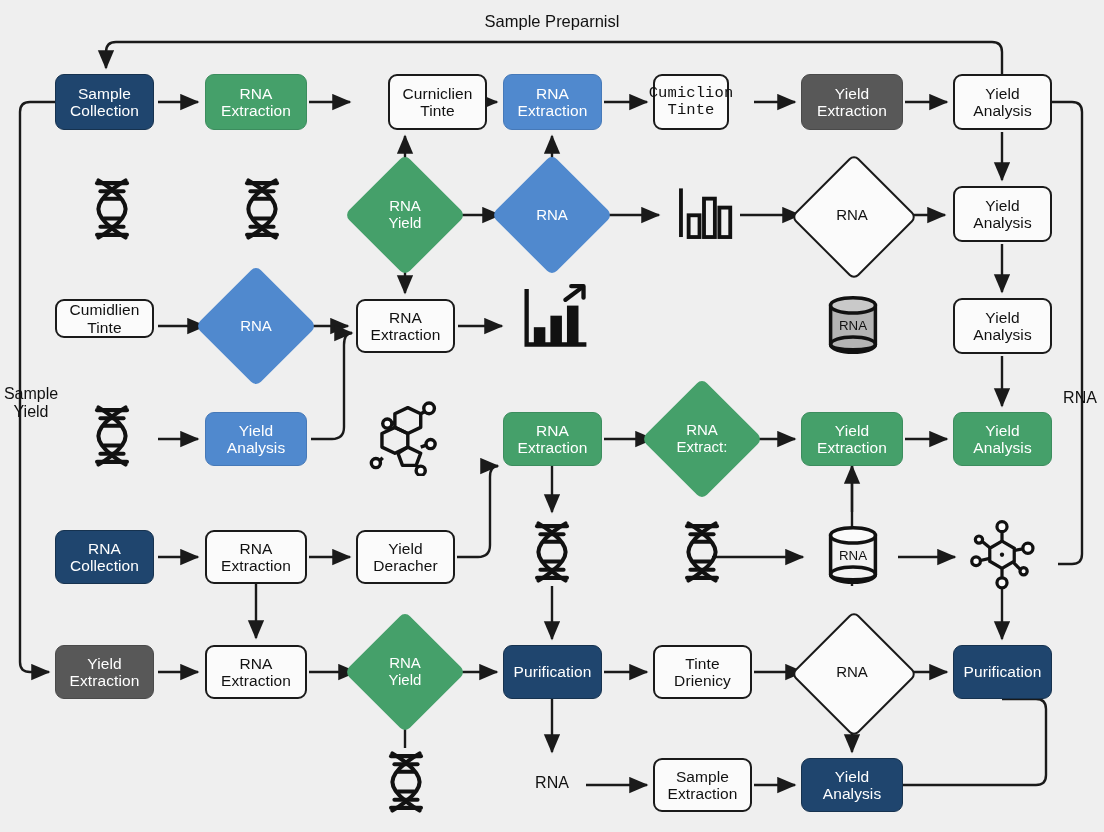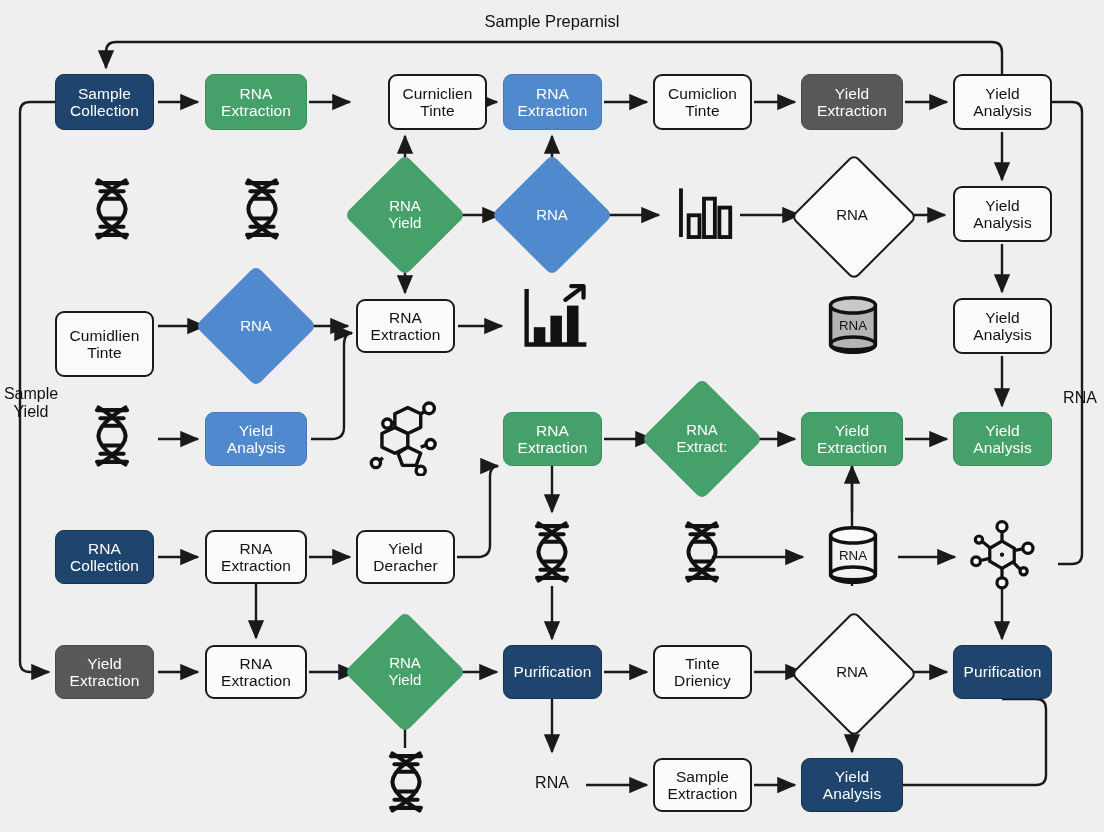--- a/index.html
+++ b/index.html
@@ -124,33 +124,33 @@
 
   <div id="nodes-layer">
       <div class="node n-navy" style="left: 55px; top: 74px; width: 99px; height: 56px;"><span>Sample
 Collection</span></div>
       <div class="node n-green" style="left: 205px; top: 74px; width: 102px; height: 56px;"><span>RNA
 Extraction</span></div>
       <div class="node n-white" style="left: 356px; top: 74px; width: 99px; height: 56px; margin-left: 32px;"><span>Curniclien
 Tinte</span></div>
       <div class="node n-blue" style="left: 503px; top: 74px; width: 99px; height: 56px;"><span>RNA
 Extraction</span></div>
-      <div class="node n-white" style="left: 653px; top: 74px; width: 99px; height: 56px;"><span>Cumiclion
+      <div class="node n-white" style="left: 653px; top: 74px; width: 76px; height: 56px; font-family: Liberation Mono, monospace;"><span>Cumiclion
 Tinte</span></div>
       <div class="node n-gray" style="left: 801px; top: 74px; width: 102px; height: 56px;"><span>Yield
 Extraction</span></div>
       <div class="node n-white" style="left: 953px; top: 74px; width: 99px; height: 56px;"><span>Yield
 Analysis</span></div>
       <div class="dia d-green" style="left: 362px; top: 172px; width: 86px; height: 86px;"><div class="dshape"></div><div class="dlabel">RNA
 Yield</div></div>
       <div class="dia d-blue" style="left: 509px; top: 172px; width: 86px; height: 86px;"><div class="dshape"></div><div class="dlabel">RNA</div></div>
       <div class="dia d-white" style="left: 809px; top: 172px; width: 86px; height: 86px;"><div class="dshape"></div><div class="dlabel">RNA</div></div>
       <div class="node n-white" style="left: 953px; top: 186px; width: 99px; height: 56px;"><span>Yield
 Analysis</span></div>
-      <div class="node n-white" style="left: 55px; top: 299px; width: 99px; height: 66px; margin-top: 12px;"><span>Cumidlien
+      <div class="node n-white" style="left: 55px; top: 299px; width: 99px; height: 39px;"><span>Cumidlien
 Tinte</span></div>
       <div class="dia d-blue" style="left: 213px; top: 283px; width: 86px; height: 86px;"><div class="dshape"></div><div class="dlabel">RNA</div></div>
       <div class="node n-white" style="left: 356px; top: 299px; width: 99px; height: 54px;"><span>RNA
 Extraction</span></div>
       <div class="node n-white" style="left: 953px; top: 298px; width: 99px; height: 56px;"><span>Yield
 Analysis</span></div>
       <div class="node n-blue" style="left: 205px; top: 412px; width: 102px; height: 54px;"><span>Yield
 Analysis</span></div>
       <div class="node n-green" style="left: 503px; top: 412px; width: 99px; height: 54px;"><span>RNA
 Extraction</span></div>

